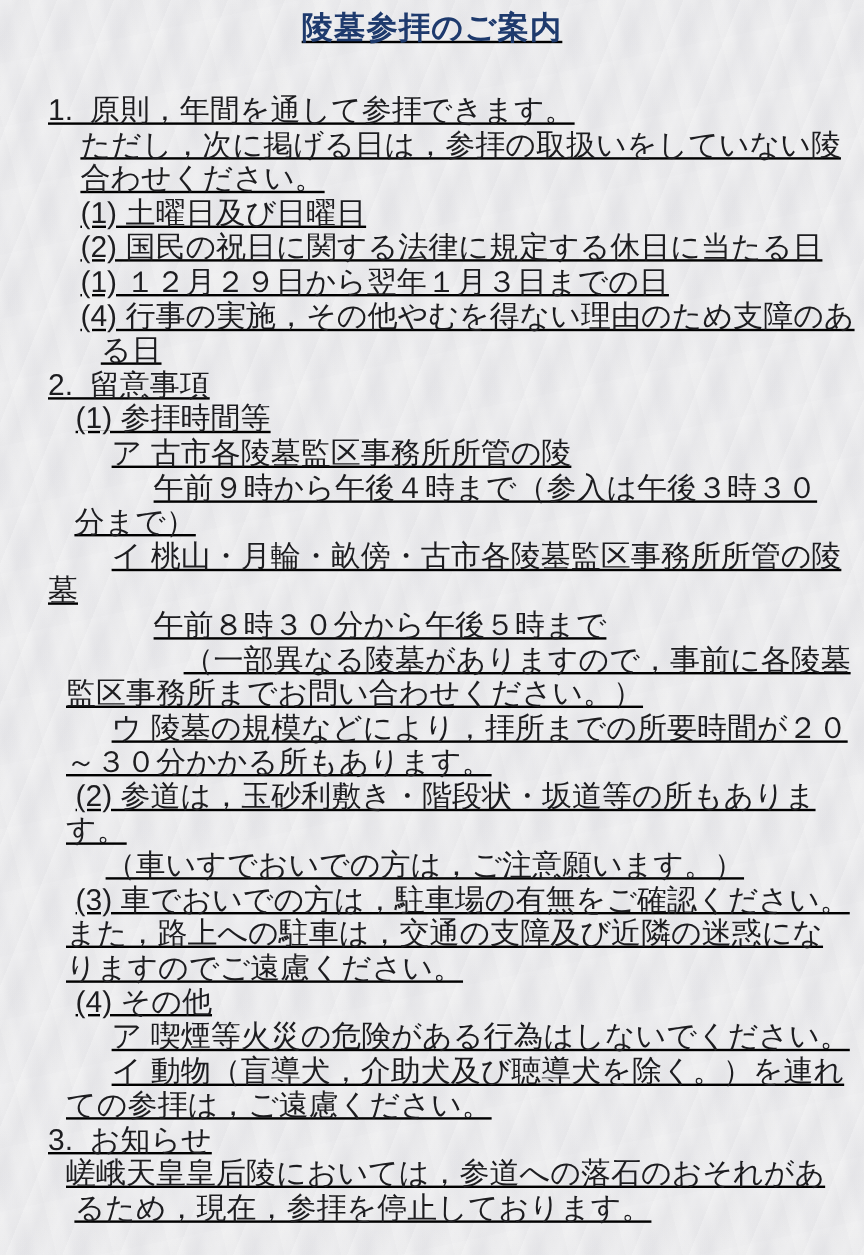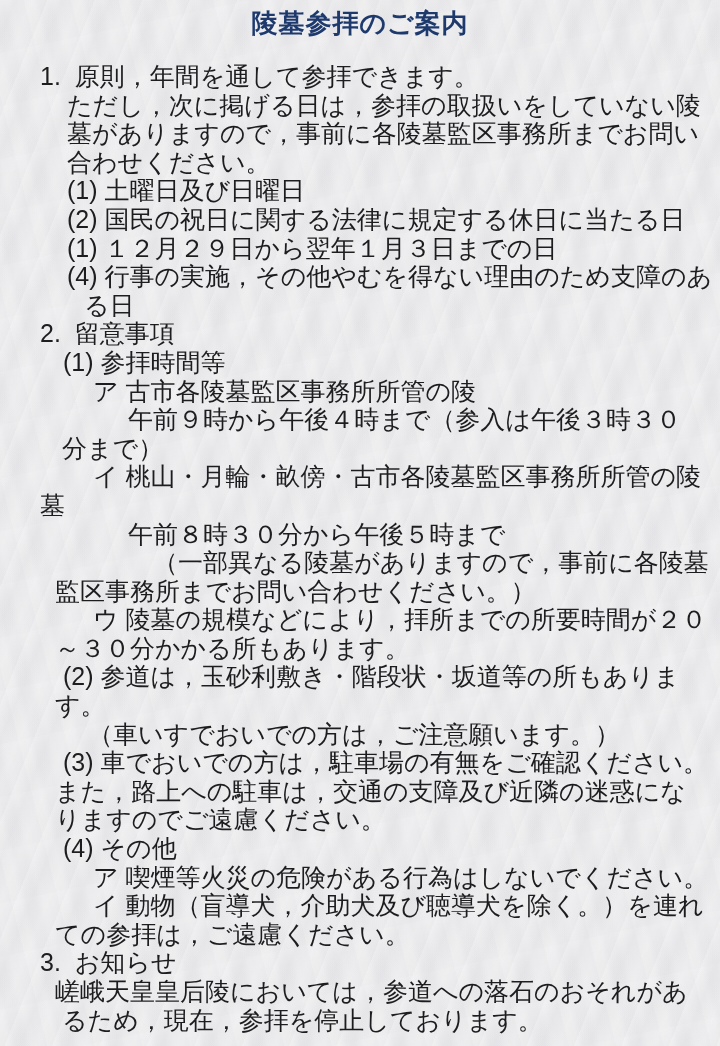--- a/index.html
+++ b/index.html
@@ -15,51 +15,50 @@
         rgba(255,255,255,0.16) 30px, rgba(255,255,255,0) 44px),
       repeating-linear-gradient(76deg,
         rgba(255,255,255,0.13) 0px, rgba(255,255,255,0.13) 9px,
         rgba(223,223,228,0.18) 15px, rgba(223,223,228,0.18) 24px,
         rgba(255,255,255,0.10) 31px, rgba(255,255,255,0) 46px),
       repeating-linear-gradient(168deg,
         rgba(255,255,255,0.10) 0px, rgba(255,255,255,0) 18px,
         rgba(226,226,230,0.12) 30px, rgba(255,255,255,0) 52px);
     font-family: "Liberation Sans", "DejaVu Sans", sans-serif;
   }
-  .paper { width: 720px; height: 1034px; position: relative; }
+  .paper { width: 720px; height: 1034px; position: relative; text-decoration: underline; }
   .title {
     margin: 0;
     padding-top: 8px;
     text-align: center;
     font-size: 26px;
     font-weight: bold;
     letter-spacing: 1px;
     color: #1e3a6d;
     line-height: 30px;
   }
-  .body { margin-top: 24px; }
+  .body { margin-top: 40px; }
   .ln {
     font-size: 25px;
     line-height: 28.6px;
     color: #1d1d20;
     white-space: pre;
     letter-spacing: 0px;
     font-weight: 500;
   }
   
 </style>
 </head>
 <body>
 
 <div class="paper">
   <h1 class="title">陵墓参拝のご案内</h1>
   <div class="body">
     <div class="ln" style="padding-left:40px">1.  原則，年間を通して参拝できます。</div>
     <div class="ln" style="padding-left:67px">ただし，次に掲げる日は，参拝の取扱いをしていない陵</div>
-    <div class="ln" style="padding-left:67px">墓がありますので，事前に各陵墓監区事務所までお問い</div>
     <div class="ln" style="padding-left:67px">合わせください。</div>
     <div class="ln" style="padding-left:67px">(1) 土曜日及び日曜日</div>
     <div class="ln" style="padding-left:67px">(2) 国民の祝日に関する法律に規定する休日に当たる日</div>
     <div class="ln" style="padding-left:67px">(1) １２月２９日から翌年１月３日までの日</div>
     <div class="ln" style="padding-left:67px">(4) 行事の実施，その他やむを得ない理由のため支障のあ</div>
     <div class="ln" style="padding-left:84px">る日</div>
     <div class="ln" style="padding-left:40px">2.  留意事項</div>
     <div class="ln" style="padding-left:63px">(1) 参拝時間等</div>
     <div class="ln" style="padding-left:93px">ア 古市各陵墓監区事務所所管の陵</div>
     <div class="ln" style="padding-left:128px">午前９時から午後４時まで（参入は午後３時３０</div>

